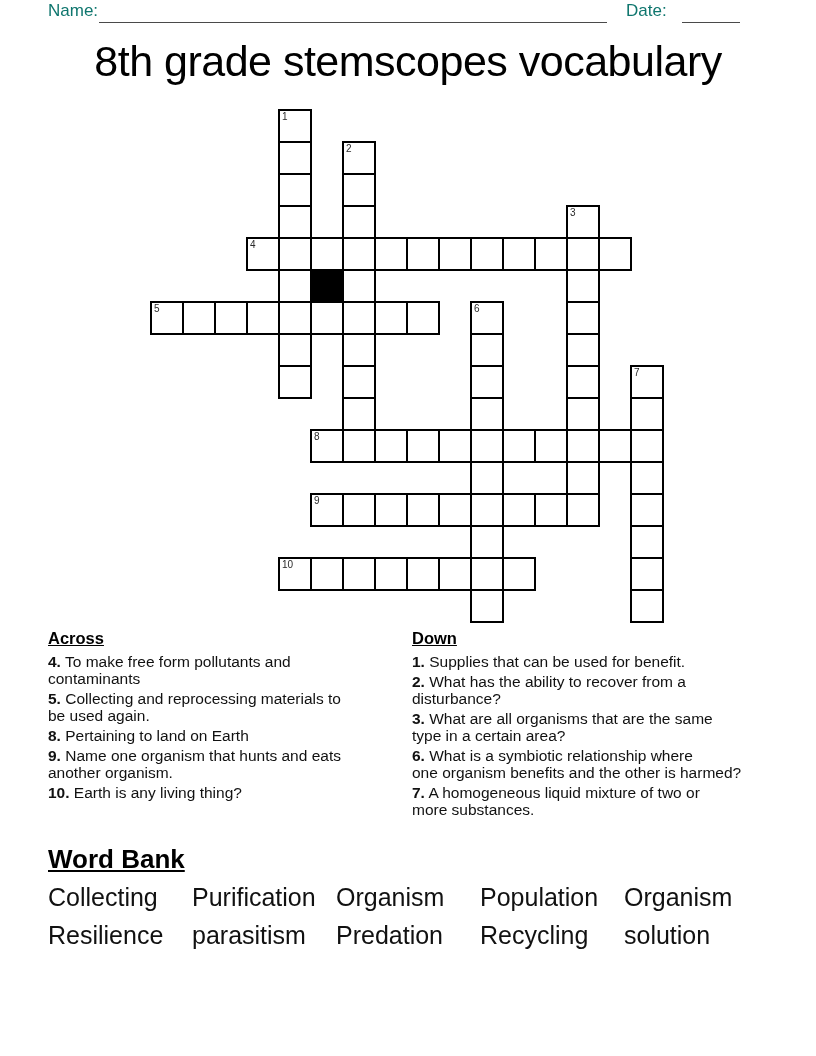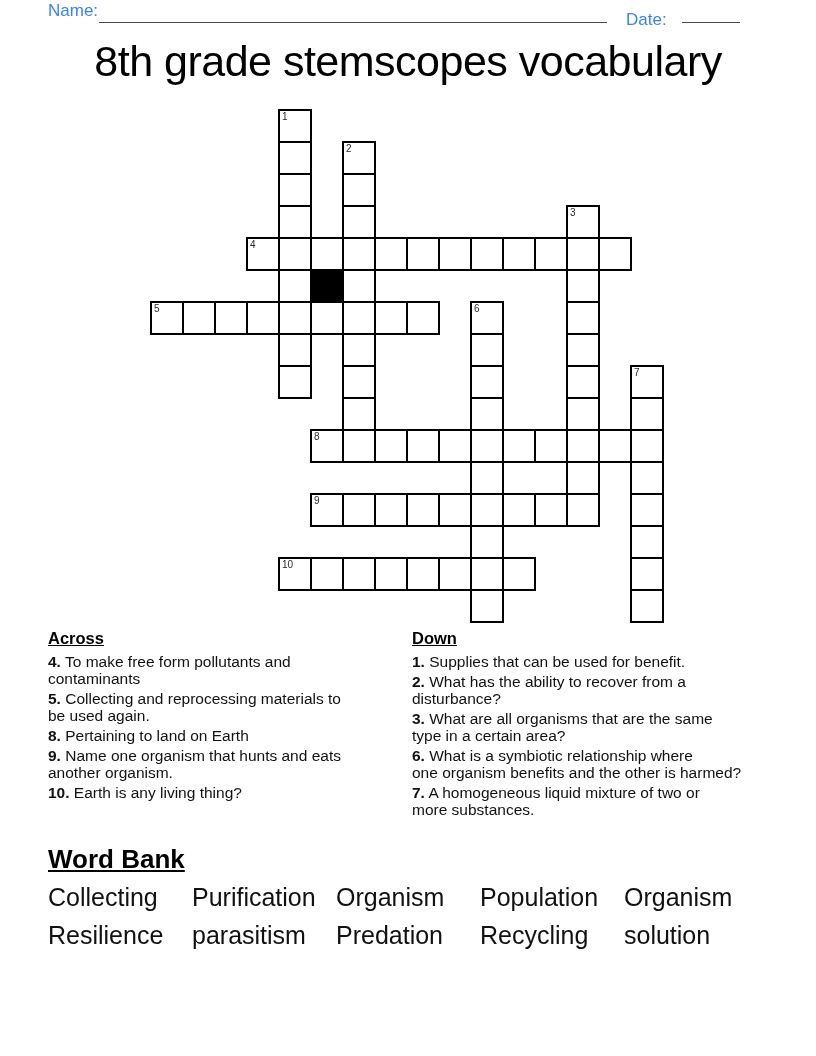--- a/index.html
+++ b/index.html
@@ -1,23 +1,23 @@
 <!DOCTYPE html>
 <html><head>
 <meta charset="utf-8">
 <style>
   html,body { margin:0; padding:0; background:#fff; }
   body { font-family:"Liberation Sans", sans-serif; color:#000; }
   .page { position:relative; width:816px; height:1056px; background:#fff; overflow:hidden; }
 
   
-  .hdr-label { position:absolute; font-size:17px; color:#3b82f6; }
+  .hdr-label { position:absolute; font-size:17px; color:#0f766e; }
   .name-label { left:48px; top:1px; }
   .name-line { position:absolute; left:99px; top:4px; width:508px; height:18px; border-bottom:1.5px solid #4a4a4a; }
-  .date-label { left:626px; top:10px;text-align:right; }
+  .date-label { left:626px; top:1px;text-align:right; }
   .date-line { position:absolute; left:682px; top:4px; width:58px; height:18px; border-bottom:1.5px solid #4a4a4a; }
 
   
   .title { position:absolute; top:36px; left:0; width:816px; text-align:center;
            font-size:43px; font-weight:400; line-height:50px; letter-spacing:-0.5px; color:#000; }
 
   
   #crossword { position:absolute; left:151px; top:110px; width:515px; height:515px; }
   .cell { position:absolute; width:34px; height:34px; box-sizing:border-box;
           border:2px solid #000; background:#fff; }

